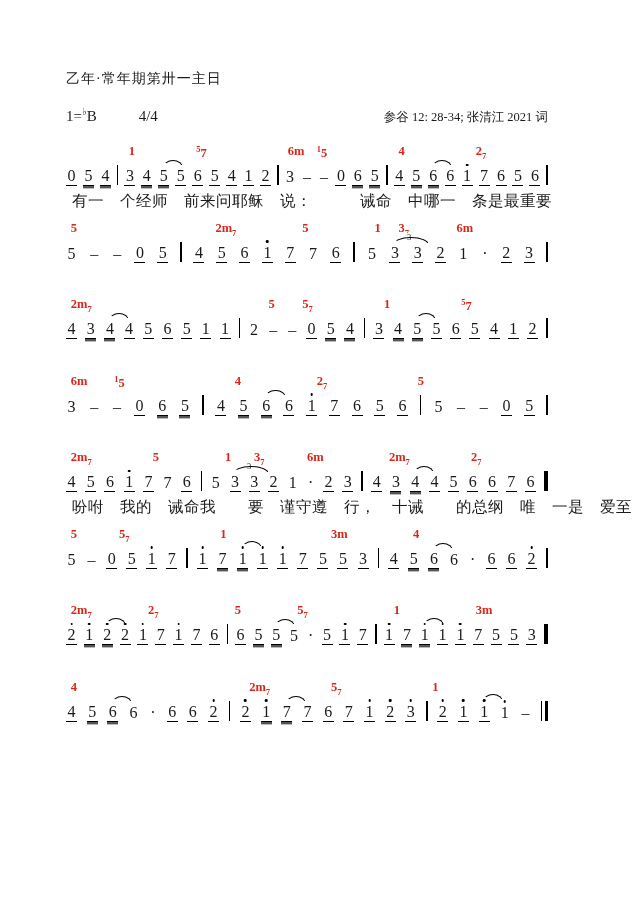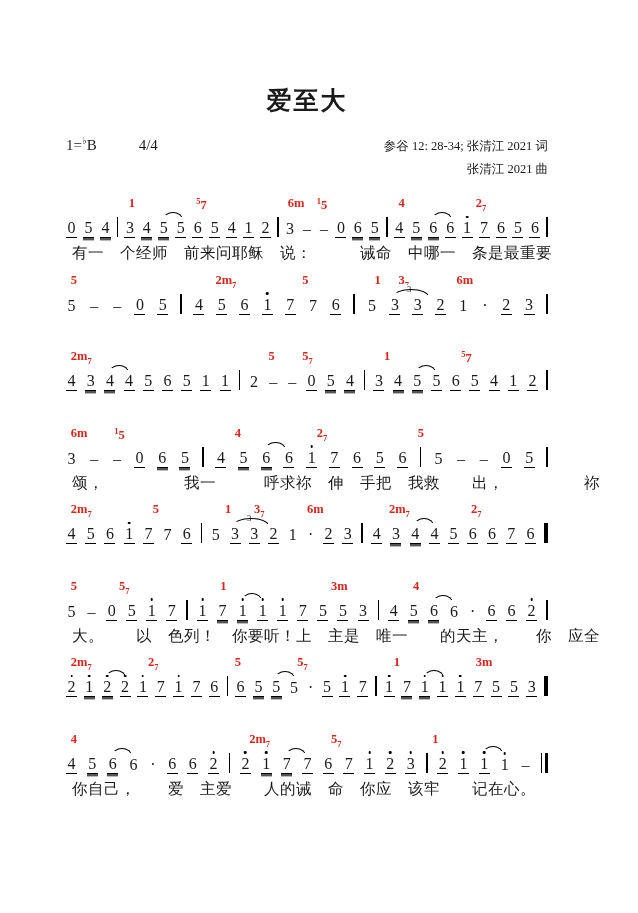--- a/index.html
+++ b/index.html
@@ -13,21 +13,21 @@
     font-family:"Liberation Serif","DejaVu Serif",serif;
     color:#1a1a1a;
     overflow:hidden;
   }
   .hymn-season { font-size:14px; letter-spacing:1px; }
   .hymn-title { text-align:center; font-size:25px; font-weight:bold; margin-top:14px; letter-spacing:2px; font-family:"DejaVu Sans","Liberation Sans",sans-serif; }
   .meta-row { display:flex; justify-content:space-between; align-items:flex-start; margin-top:18px; }
   .key-sig { font-size:15px; }
   .key-sig .flat { font-size:10px; vertical-align:super; }
   .key-sig .timesig { margin-left:42px; }
-  .credits { text-align:right; font-size:12.5px; line-height:1.85; }
+  .credits { text-align:center; font-size:12.5px; line-height:1.85; }
 
   .systems { margin-top:16px; }
   .system { height:76.5px; }
   .chord-row { position:relative; height:16px; font-size:12.5px; font-weight:bold; color:var(--chord,#d9261c); }
   .chord { position:absolute; top:0; line-height:1; white-space:nowrap; }
   .chord sup { font-size:8.5px; vertical-align:super; }
   .chord sub { font-size:8.5px; vertical-align:sub; }
 
   .note-row { display:flex; justify-content:space-between; align-items:flex-end; height:25px; font-size:16px; line-height:1; }
   .note { position:relative; padding:0 1.5px 1px 1.5px; }
@@ -52,26 +52,25 @@
   .bar { width:1.6px; background:#000; height:20px; align-self:flex-end; margin-bottom:1px; }
   .bar.t { width:3.6px; }
   .bar.f { width:7px; background:transparent; border-left:1.6px solid #000; border-right:3.6px solid #000; box-sizing:border-box; }
 
   .lyric-row { margin-top:5px; font-size:15.5px; letter-spacing:0.5px; white-space:nowrap; padding-left:6px;font-family:Liberation Mono, monospace; }
 </style>
 </head>
 <body>
 
 <div class="sheet">
-  <div class="hymn-title">爱至大</div>
+  <div class="hymn-season">乙年·常年期第卅一主日</div>
   <div class="meta-row">
     <div class="key-sig"><span>1=</span><span class="flat">♭</span><span>B</span><span class="timesig">4/4</span></div>
     <div class="credits">
       <div>参谷 12: 28-34; 张清江 2021 词</div>
-      <div>张清江 2021 曲</div>
     </div>
   </div>
   <div class="systems">
       <div class="system">
         <div class="chord-row">
           <span class="chord" style="left: 13%;">1</span>
           <span class="chord" style="left: 27%;"><sup>5</sup>7</span>
           <span class="chord" style="left: 46%;">6m</span>
           <span class="chord" style="left: 52%;"><sup>1</sup>5</span>
           <span class="chord" style="left: 69%;">4</span>
@@ -211,21 +210,20 @@
           <span class="note u1">5</span>
           <span class="note u1">6</span>
           <span class="bar s"></span>
           <span class="note">5</span>
           <span class="note">–</span>
           <span class="note">–</span>
           <span class="note u1">0</span>
           <span class="note u1">5</span>
           <span class="bar s"></span>
         </div>
-        <div class="lyric-row">颂，　　　　　我一　　　呼求祢　伸　手把　我救　　出，　　　　　祢</div>
       </div>
       <div class="system">
         <div class="chord-row">
           <span class="chord" style="left: 1%;">2m<sub>7</sub></span>
           <span class="chord" style="left: 18%;">5</span>
           <span class="chord" style="left: 33%;">1</span>
           <span class="chord" style="left: 39%;">3<sub>7</sub></span>
           <span class="chord" style="left: 50%;">6m</span>
           <span class="chord" style="left: 67%;">2m<sub>7</sub></span>
           <span class="chord" style="left: 84%;">2<sub>7</sub></span>
@@ -252,20 +250,21 @@
           <span class="note u2">3</span>
           <span class="note u2 arc">4</span>
           <span class="note u1">4</span>
           <span class="note u1">5</span>
           <span class="note u1">6</span>
           <span class="note u1">6</span>
           <span class="note u1">7</span>
           <span class="note u1">6</span>
           <span class="bar t"></span>
         </div>
+        <div class="lyric-row">吩咐　我的　诫命我　　要　谨守遵　行，　十诫　　的总纲　唯　一是　爱至</div>
       </div>
       <div class="system">
         <div class="chord-row">
           <span class="chord" style="left: 1%;">5</span>
           <span class="chord" style="left: 11%;">5<sub>7</sub></span>
           <span class="chord" style="left: 32%;">1</span>
           <span class="chord" style="left: 55%;">3m</span>
           <span class="chord" style="left: 72%;">4</span>
         </div>
         <div class="note-row">
@@ -289,21 +288,20 @@
           <span class="note u1">4</span>
           <span class="note u2">5</span>
           <span class="note u2 arc">6</span>
           <span class="note">6</span>
           <span class="note">·</span>
           <span class="note u1">6</span>
           <span class="note u1">6</span>
           <span class="note u1 hi">2</span>
           <span class="bar s"></span>
         </div>
-        <div class="lyric-row">大。　　以　色列！　你要听！上　主是　唯一　　的天主，　　你　应全</div>
       </div>
       <div class="system">
         <div class="chord-row">
           <span class="chord" style="left: 1%;">2m<sub>7</sub></span>
           <span class="chord" style="left: 17%;">2<sub>7</sub></span>
           <span class="chord" style="left: 35%;">5</span>
           <span class="chord" style="left: 48%;">5<sub>7</sub></span>
           <span class="chord" style="left: 68%;">1</span>
           <span class="chord" style="left: 85%;">3m</span>
         </div>
@@ -366,16 +364,15 @@
           <span class="note u1 hi">2</span>
           <span class="note u1 hi">3</span>
           <span class="bar s"></span>
           <span class="note u1 hi">2</span>
           <span class="note u1 hi">1</span>
           <span class="note u1 hi arc">1</span>
           <span class="note hi">1</span>
           <span class="note">–</span>
           <span class="bar f"></span>
         </div>
-        <div class="lyric-row">你自己，　　爱　主爱　　人的诫　命　你应　该牢　　记在心。</div>
       </div>
     </div>
 </div>
 
 </body></html>

